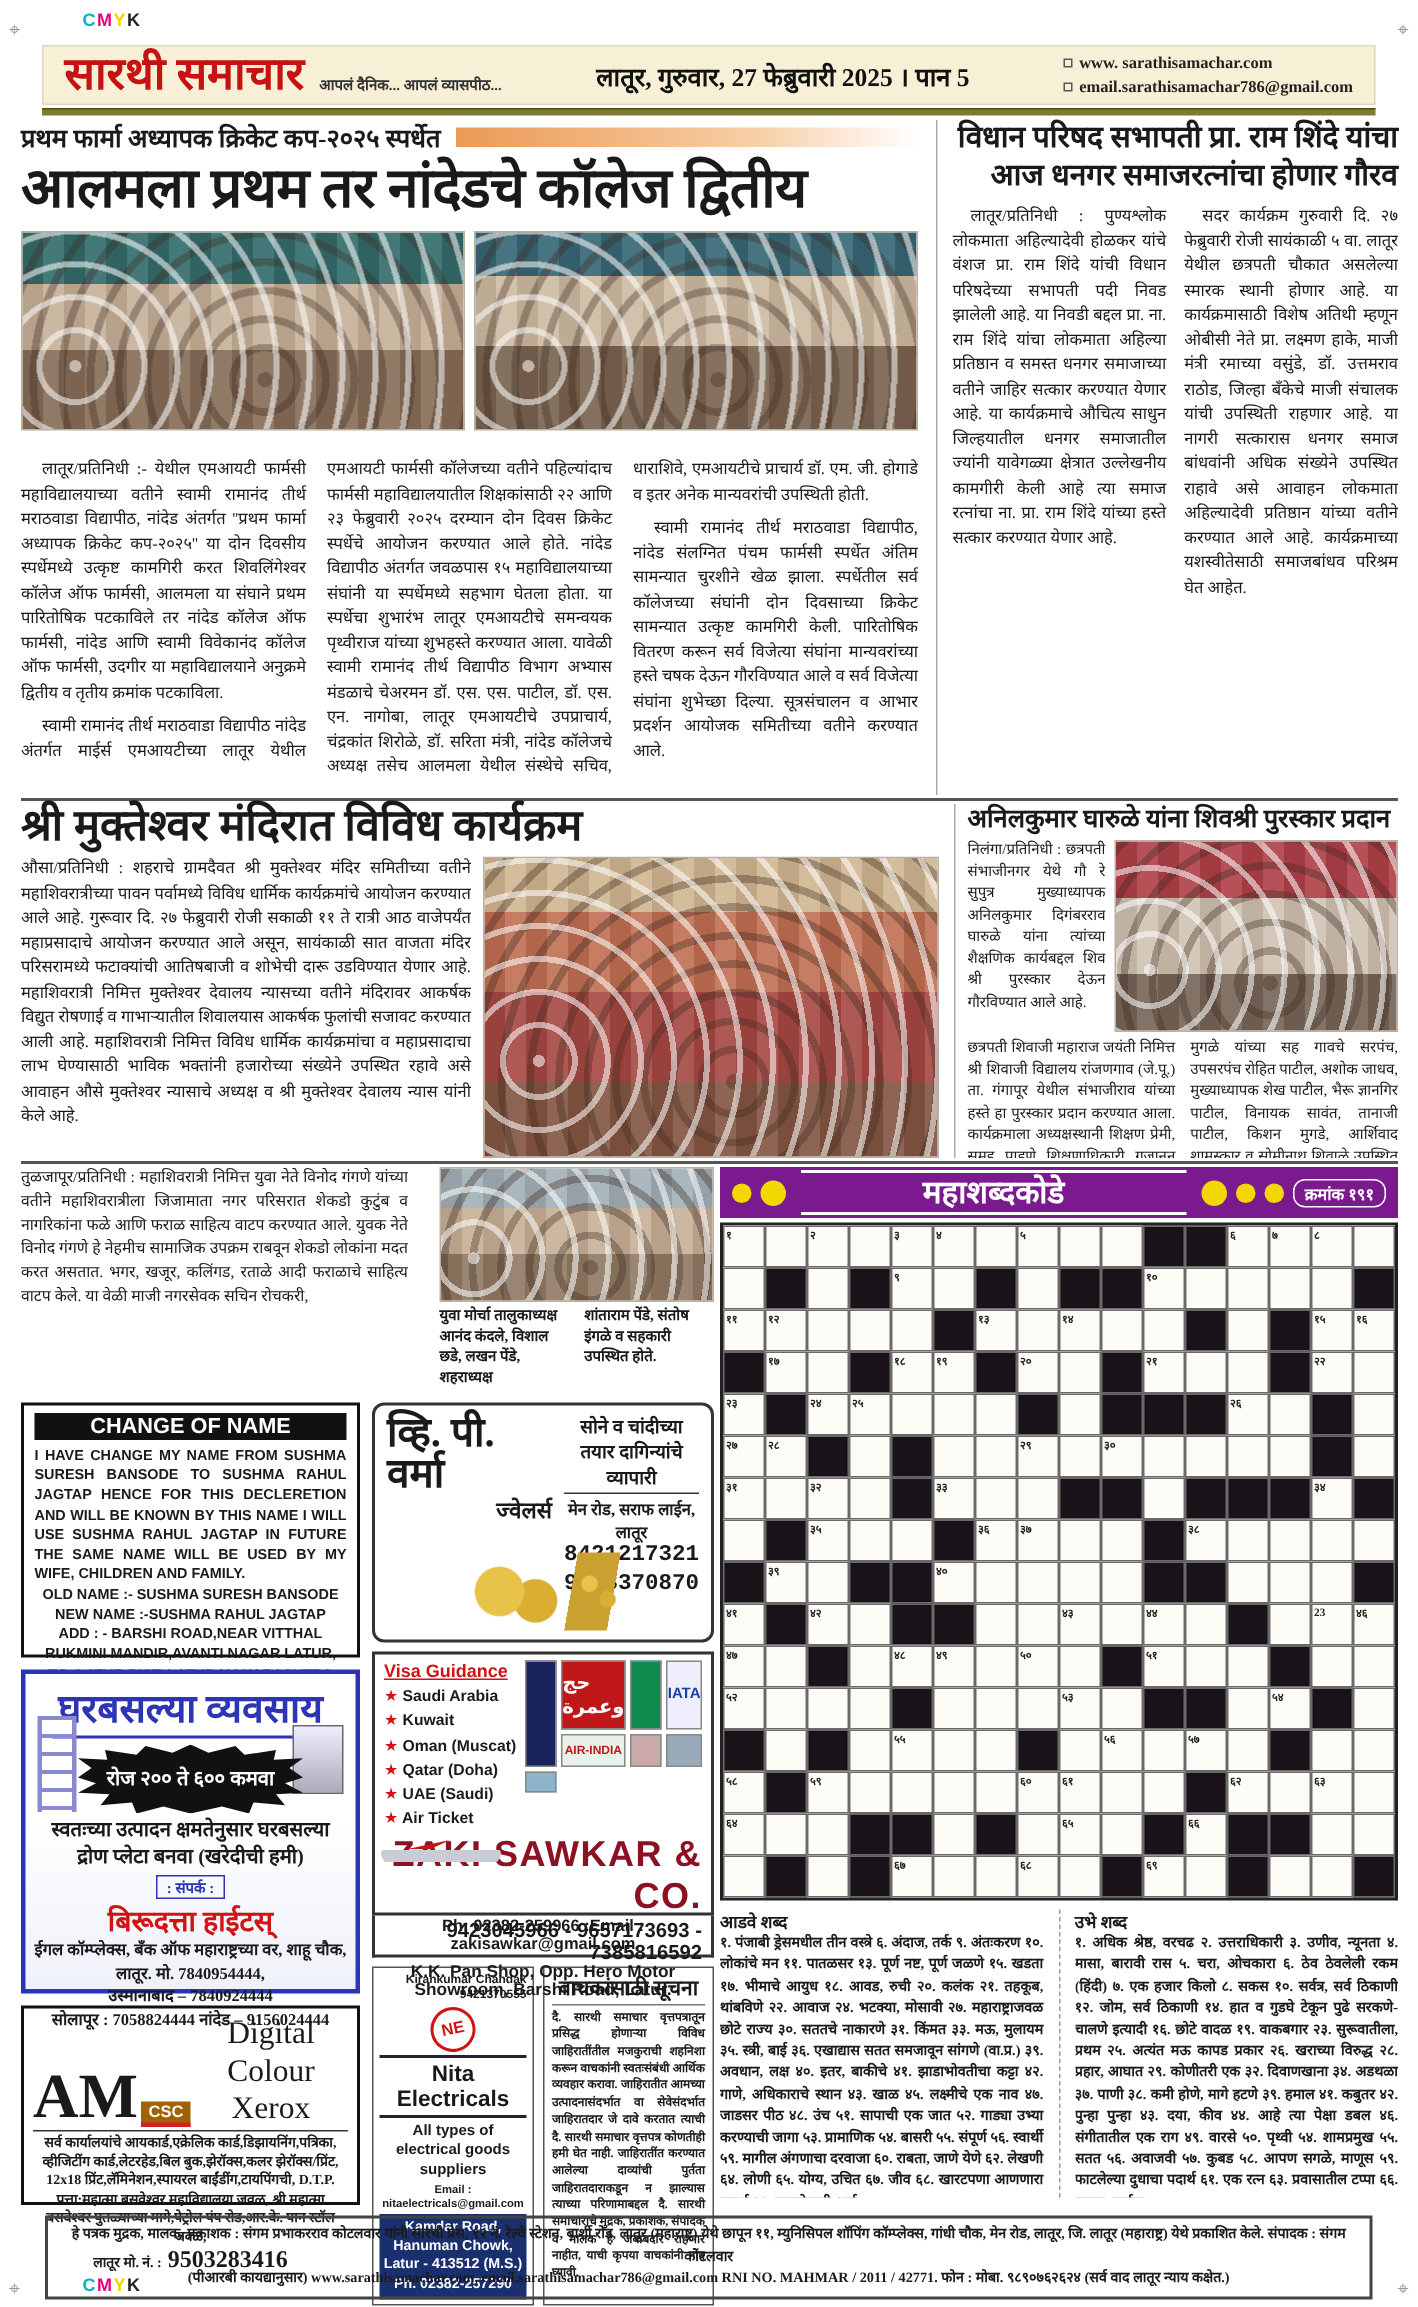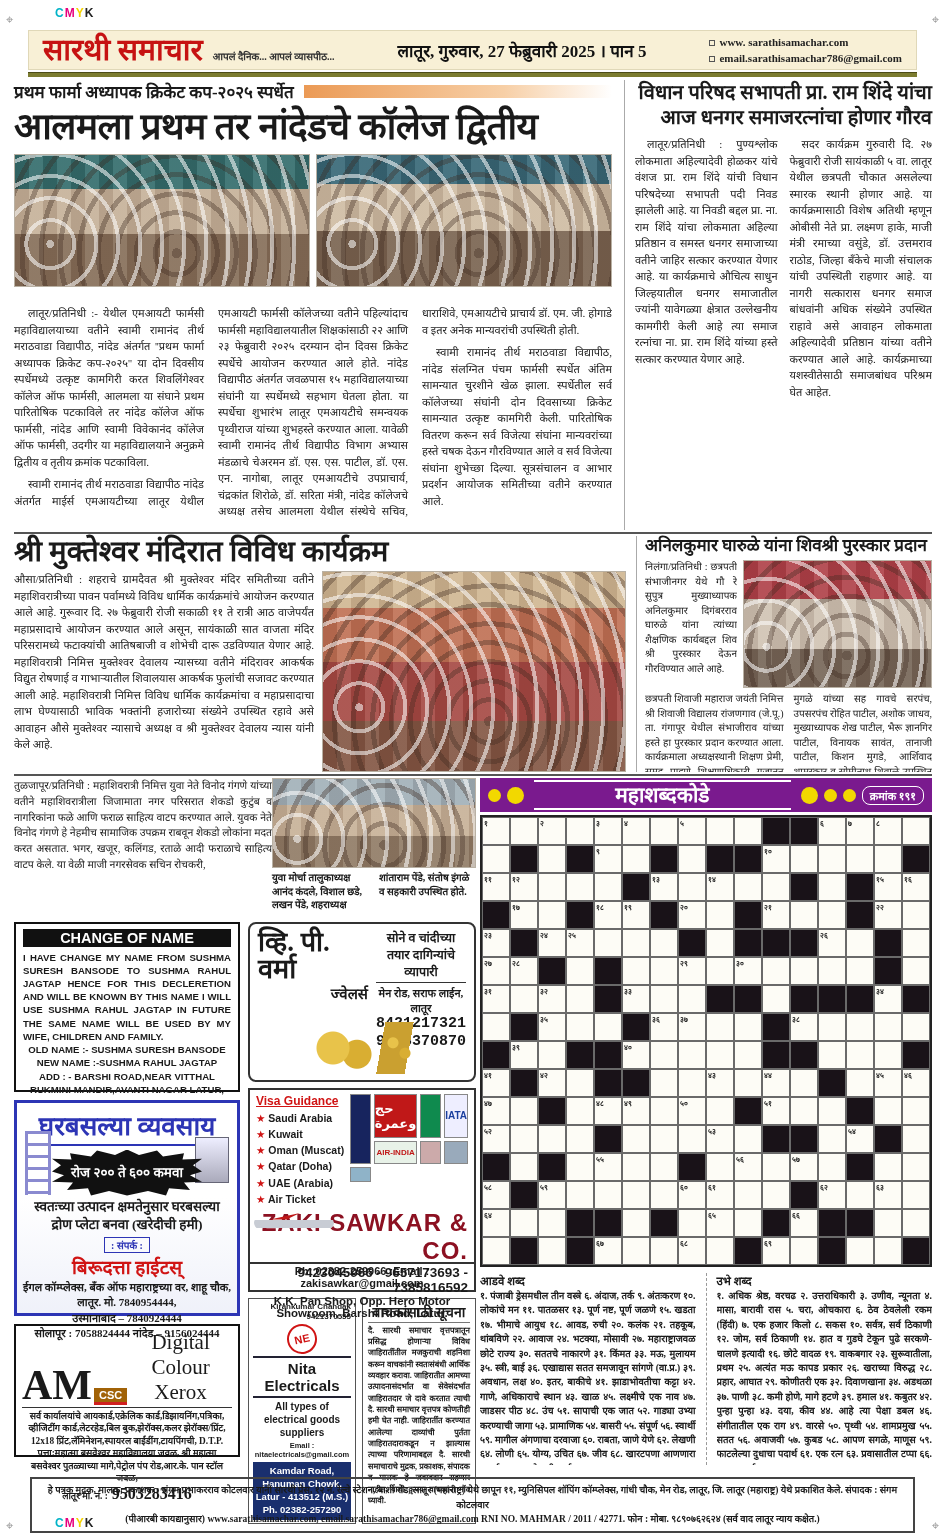--- a/index.html
+++ b/index.html
@@ -63,21 +63,21 @@
   .anil { flex:1; border-left:1px solid #aaa; padding-left:8px; display:flex; flex-direction:column; }
   .anil-head { font-size:17px; font-weight:900; line-height:1.2; margin-bottom:4px; }
   .anil-flex { display:flex; gap:6px; }
   .anil-col { width:92px; font-size:10px; line-height:1.45; text-align:justify; height:128px; overflow:hidden; }
   .anil-photo { flex:1; height:128px; background:linear-gradient(180deg,#b03040 0 30%, #d8cfc2 30% 70%, #6a5d52 70%); }
   .anil-bottom { margin-top:4px; font-size:10px; line-height:1.45; column-count:2; column-gap:10px; height:92px; overflow:hidden; text-align:justify; }
 
   
   .low-left { position:absolute; left:14px; top:778px; width:462px; }
   .vinod-head { font-size:25px; font-weight:900; line-height:1.05; margin-bottom:5px; }
-  .vinod-flex { display:flex; gap:0;justify-content:space-between; }
+  .vinod-flex { display:flex; gap:21px;justify-content:space-between; }
   .vinod-body { width:258px; height:132px; overflow:hidden; font-size:10.5px; }
   .vinod-photo { flex:1; height:90px; background:linear-gradient(180deg,#9fb8c8 0 30%, #cdb9a0 30% 65%, #8a7763 65%); }
   .vinod-capwrap { display:flex; gap:10px; font-size:10px; font-weight:bold; line-height:1.35; margin-top:3px; }
   .vinod-capwrap div { flex:1; }
 
   .ads-grid { display:flex; gap:8px; margin-top:10px; }
   .ads-colA { width:226px; display:flex; flex-direction:column; gap:8px; }
   .ads-colB { flex:1; display:flex; flex-direction:column; gap:6px; }
   .sans { font-family:"Liberation Sans","DejaVu Sans",sans-serif; }
 
@@ -331,21 +331,21 @@
         <div>
           <div class="ad-zaki sans">
             <div class="zk-flex">
               <div class="zk-visa">
                 <div class="vh">Visa Guidance</div>
                 <ul>
                   <li>Saudi Arabia</li>
                   <li>Kuwait</li>
                   <li>Oman (Muscat)</li>
                   <li>Qatar (Doha)</li>
-                  <li>UAE (Arabia)</li>
+                  <li>UAE (Saudi)</li>
                   <li>Air Ticket</li>
                 </ul>
               </div>
               <div class="zk-tiles">
                 <div class="tile-passport"></div>
                 <div class="tile-haj">حج وعمرة</div>
                 <div class="tile-mosque"></div>
                 <div class="tile-iata">IATA</div>
                 <div class="tile-airindia">AIR-INDIA</div>
                 <div class="tile-card1"></div>
@@ -632,21 +632,21 @@
             <span class="cw-num">४३</span>
           </div>
           <div class="cw-cell"></div>
           <div class="cw-cell">
             <span class="cw-num">४४</span>
           </div>
           <div class="cw-cell"></div>
           <div class="cw-cell black"></div>
           <div class="cw-cell"></div>
           <div class="cw-cell">
-            <span class="cw-num">४५</span>
+            <span class="cw-num">23</span>
           </div>
           <div class="cw-cell">
             <span class="cw-num">४६</span>
           </div>
           <div class="cw-cell">
             <span class="cw-num">४७</span>
           </div>
           <div class="cw-cell"></div>
           <div class="cw-cell black"></div>
           <div class="cw-cell"></div>

